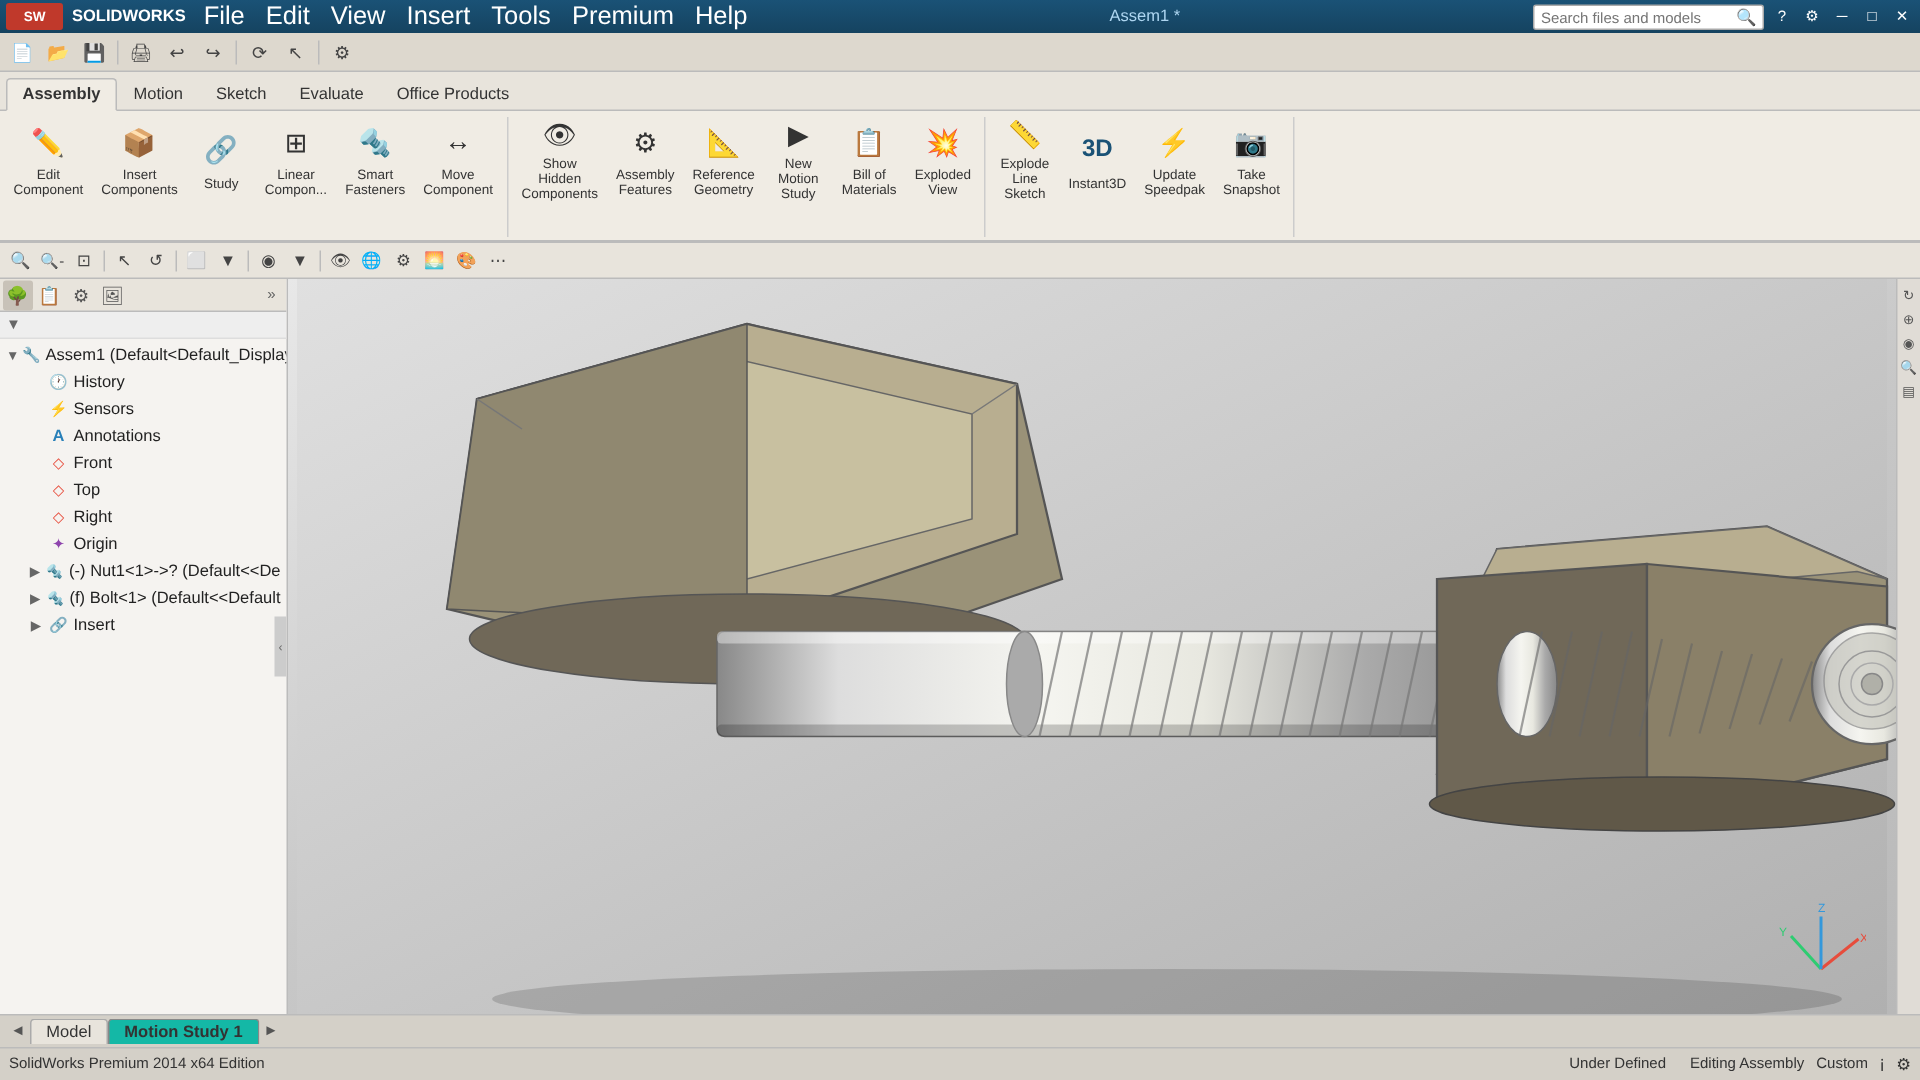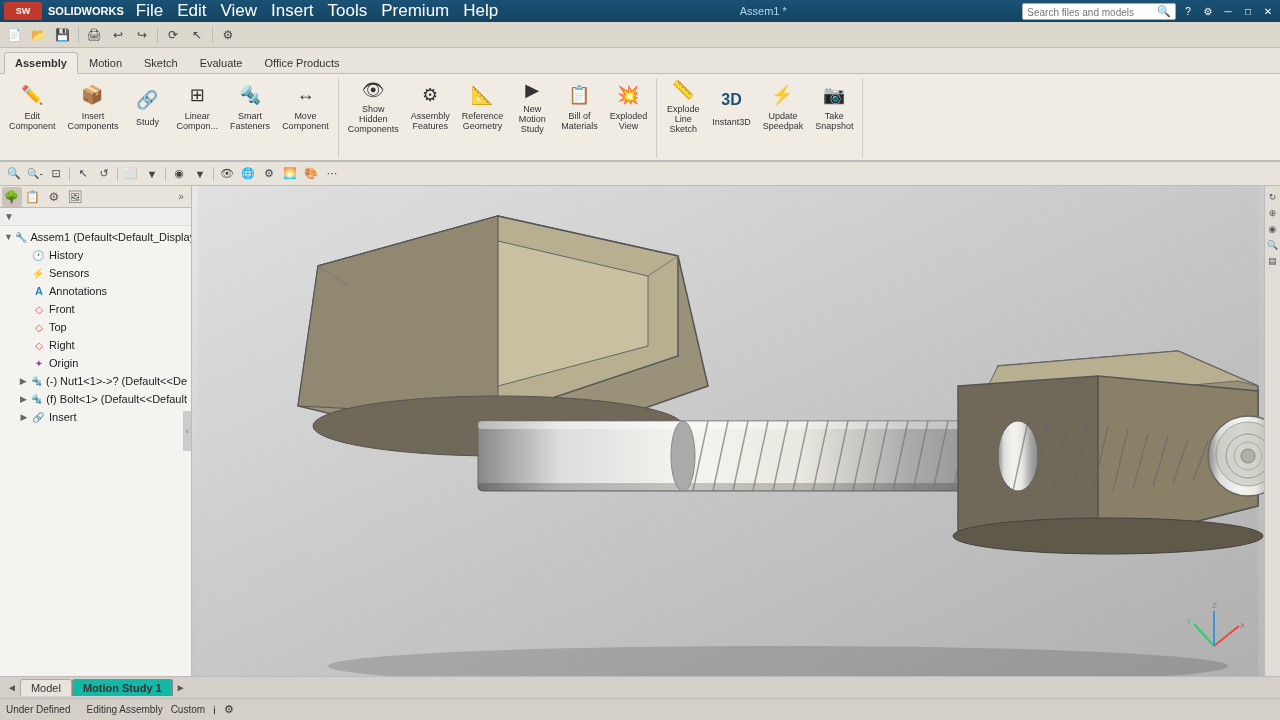--- a/index.html
+++ b/index.html
@@ -705,20 +705,21 @@
 </div>
 
 <div id="bottom-tabs">
   <span id="bottom-scroll-left">◄</span>
   <div class="bottom-tab">Model</div>
   <div class="bottom-tab active">Motion Study 1</div>
   <span id="bottom-scroll-right">►</span>
 </div>
 
 <div id="status-bar">
+  <div id="status-bar-left">SolidWorks Premium 2014 x64 Edition</div>
   <div id="status-bar-center">
     <span>Under Defined</span>
     <span>Editing Assembly</span>
   </div>
   <div id="status-bar-right">
     <span>Custom</span>
     <span class="status-icon">ℹ</span>
     <span class="status-icon">⚙</span>
   </div>
 </div>

